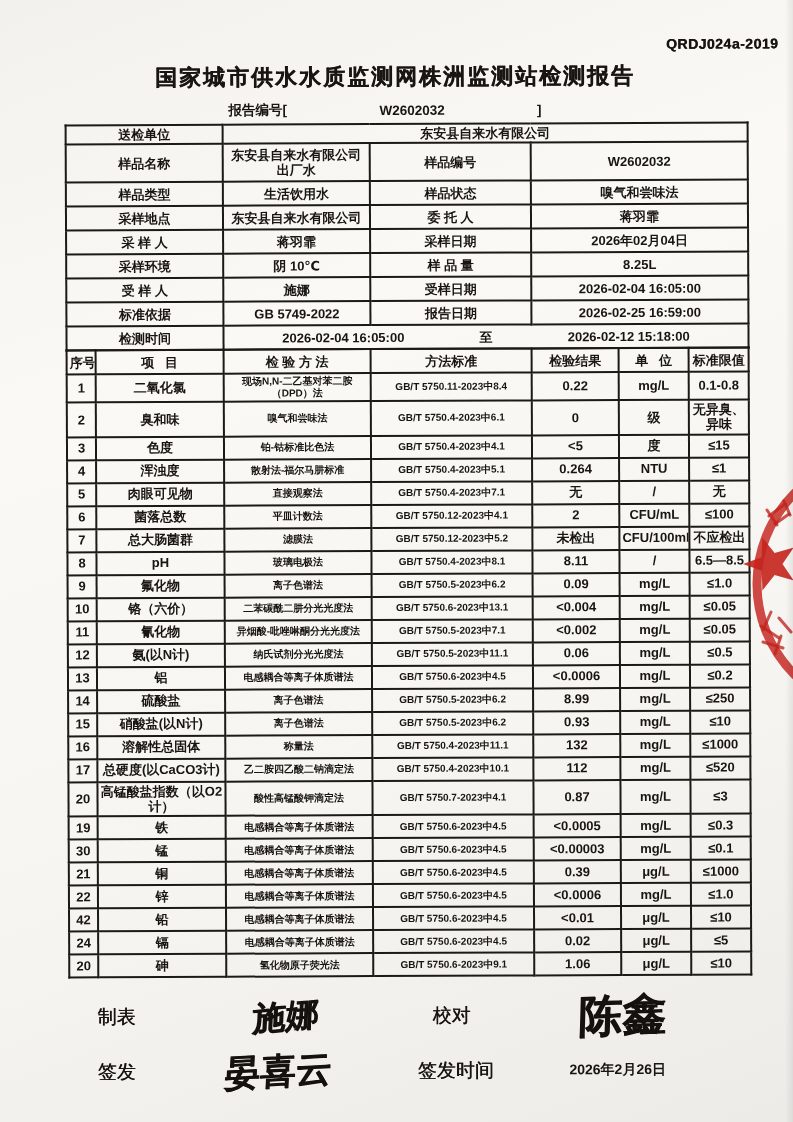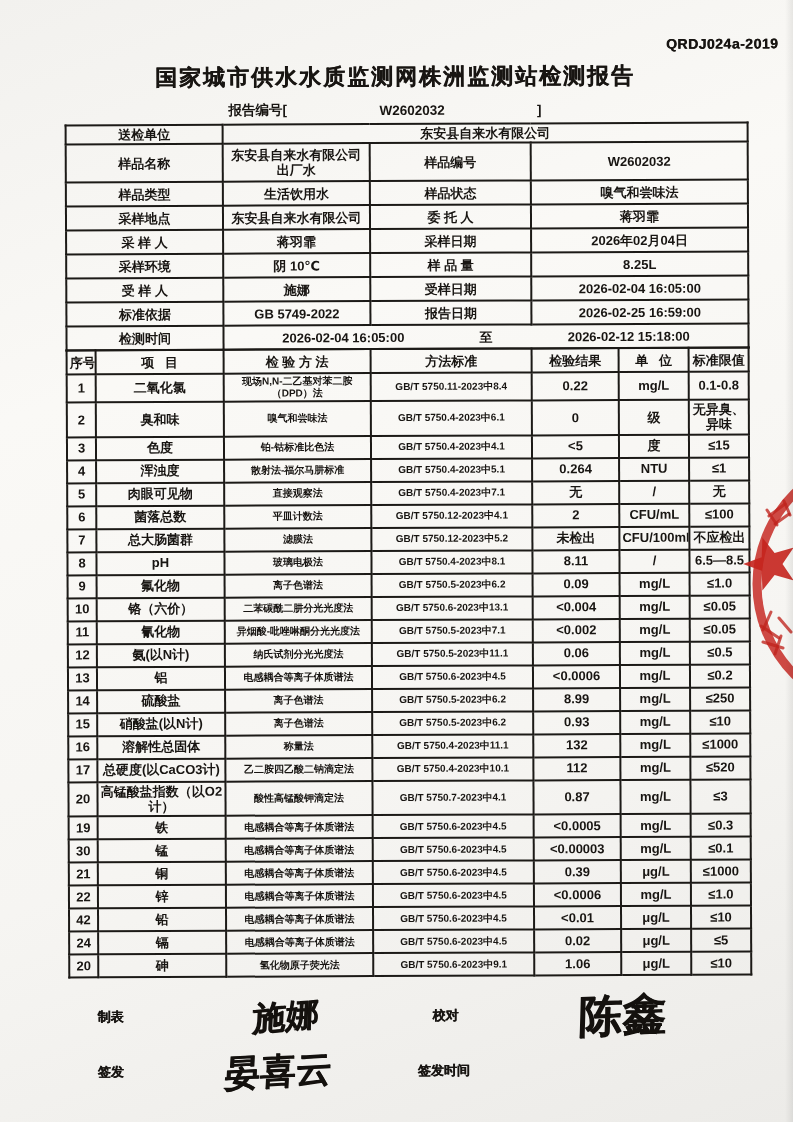--- a/index.html
+++ b/index.html
@@ -39,21 +39,21 @@
   .col-method,.col-standard{font-size:10px}
   .timecell{padding:0}
   .timecell span{display:inline-block;text-align:center}
   .timecell span:nth-child(1){width:44%}
   .timecell span:nth-child(2){width:11%}
   .timecell span:nth-child(3){width:44%}
 
   .sig-row{display:flex;align-items:center;margin-left:95px;width:660px}
   .row1{margin-top:12px;height:54px}
   .row2{margin-top:2px;height:52px}
-  .flabel{font-size:13px;font-weight:700;white-space:pre;text-shadow:.4px 0 0 currentColor}
+  .flabel{font-size:19px;font-weight:400;white-space:pre;text-shadow:.4px 0 0 currentColor}
   .fl-40{width:40px}.fl-95{width:95px}
   .sigbox{text-align:center}
   .sb-295{width:295px}.sb-190{width:190px}.sb-280{width:280px}.sb-210{width:210px}
   .sig{display:inline-block;font-weight:700;color:#14110e;text-shadow:.6px .4px 0 currentColor}
   .s-maker{font-size:33px;transform:rotate(-5deg) skewX(-8deg)}
   .s-check{font-size:44px;transform:rotate(-2deg) skewX(-4deg)}
   .s-issue{font-size:36px;transform:rotate(-3deg) skewX(-6deg)}
   .f-date{font-size:14px;font-weight:700}
 
   .stamp{position:absolute;top:466px;right:-2px;pointer-events:none}
@@ -395,20 +395,21 @@
         <span class="sig s-check">陈鑫</span>
       </span>
     </div>
 
     <div class="sig-row row2">
       <span class="flabel fl-40">签发</span>
       <span class="sigbox sb-280">
         <span class="sig s-issue">晏喜云</span>
       </span>
       <span class="flabel fl-95">签发时间</span>
+      <span class="sigbox sb-210 f-date">2026年2月26日</span>
     </div>
 
   </div>
 
   <svg class="stamp" width="72" height="244" viewBox="0 0 72 244">
     <g stroke="#c5231d" stroke-opacity="0.82" fill="none">
       <circle cx="162" cy="118" r="128" stroke-width="9"></circle>
     </g>
     <path d="M20,98 L38.7,91.2 L39.4,71.4 L51.6,87.1 L70.7,81.5 L59.5,98 L70.7,114.5 L51.6,108.9 L39.4,124.6 L38.7,104.8 Z" fill="#c5231d" fill-opacity="0.9"></path>
     <g stroke="#c0241e" stroke-width="3" stroke-linecap="round" stroke-opacity="0.78" fill="none">

